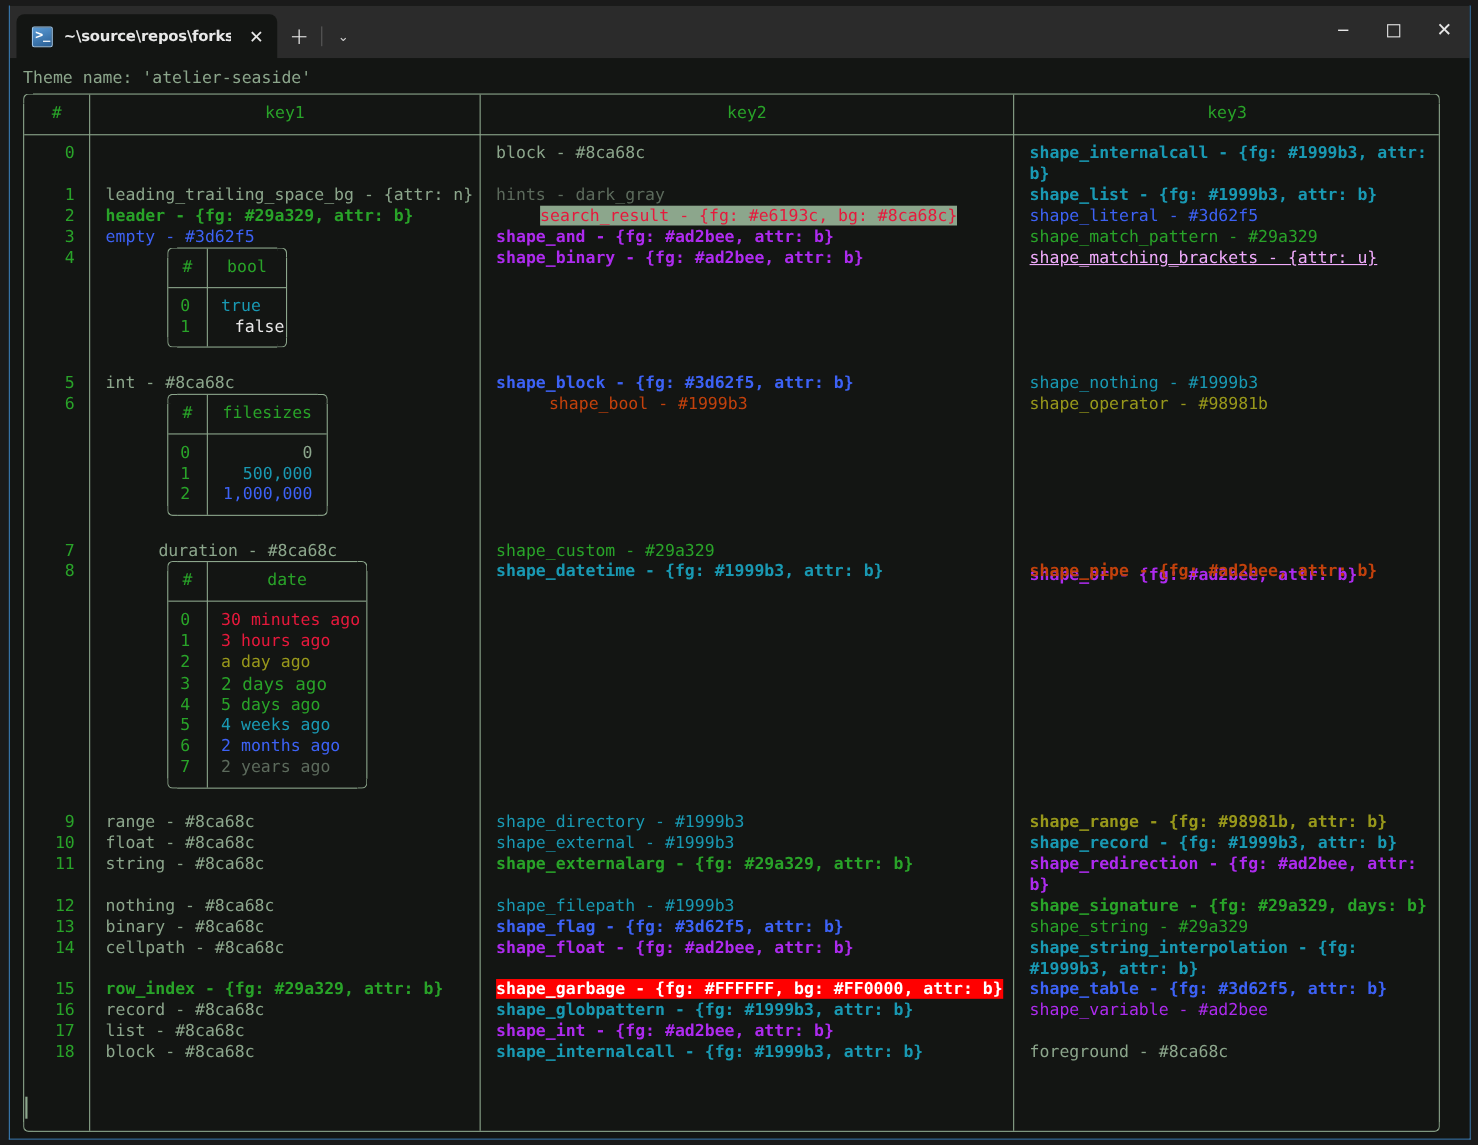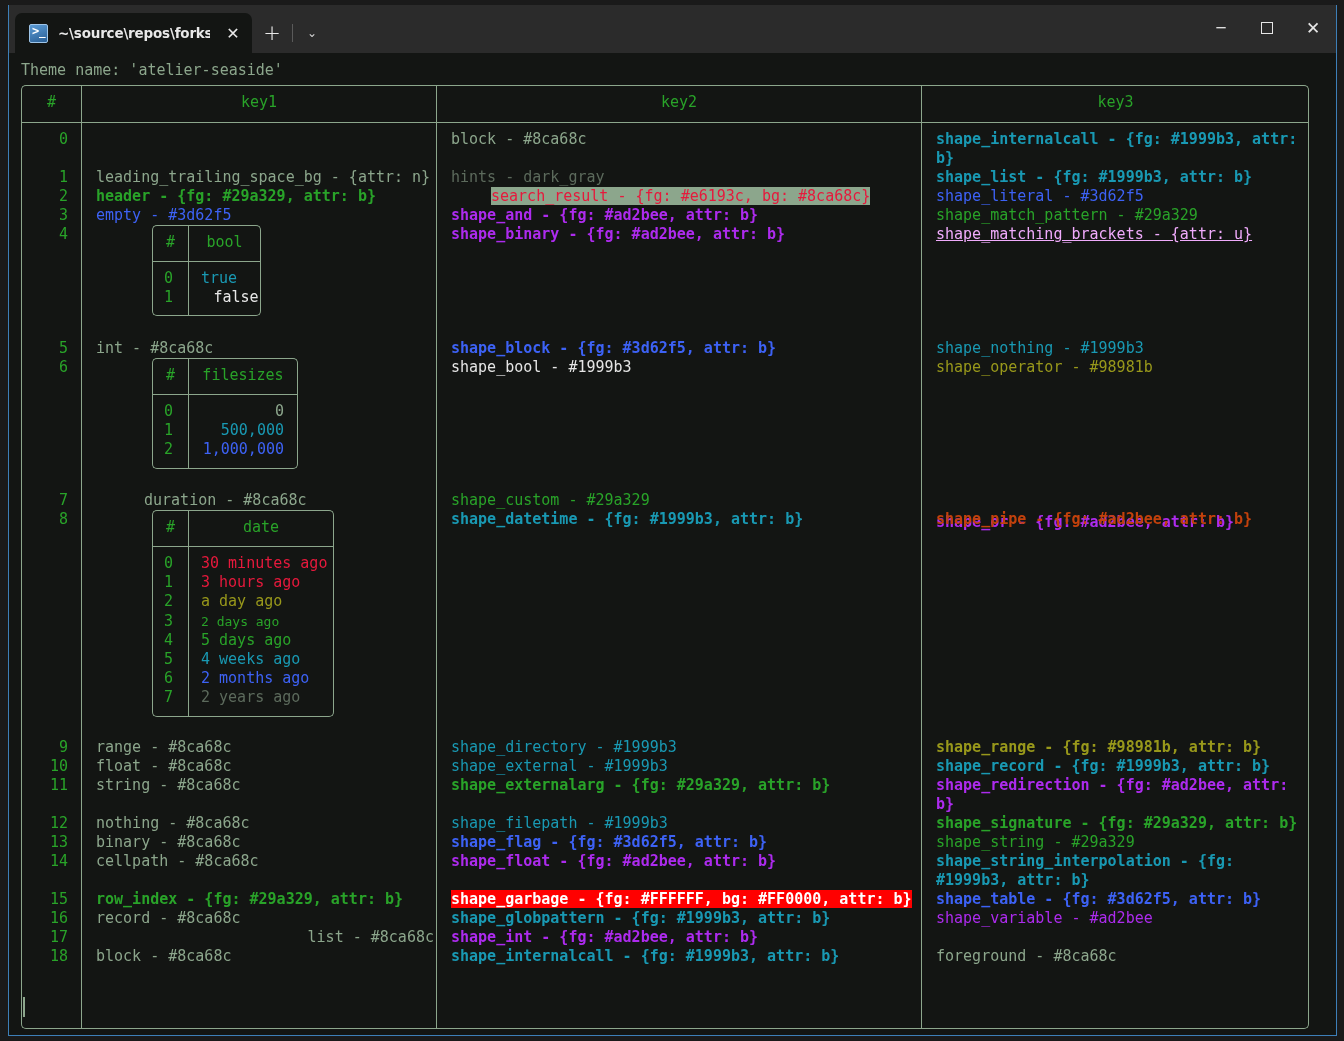--- a/index.html
+++ b/index.html
@@ -240,21 +240,21 @@
           </div>
           <div style="position: absolute; top: 730px; left: 14px; right: 2px;">
             <div class="line"><span style="color: rgb(140, 166, 140);">cellpath - #8ca68c</span></div>
           </div>
           <div style="position: absolute; top: 768px; left: 14px; right: 2px;">
             <div class="line"><span style="color: rgb(41, 163, 41); font-weight: bold;">row_index - {fg: #29a329, attr: b}</span></div>
           </div>
           <div style="position: absolute; top: 787px; left: 14px; right: 2px;">
             <div class="line"><span style="color: rgb(140, 166, 140);">record - #8ca68c</span></div>
           </div>
-          <div style="position: absolute; top: 806px; left: 14px; right: 2px; text-align: right;">
+          <div style="position: absolute; top: 806px; left: 14px; right: 2px;">
             <div class="line"><span style="color: rgb(140, 166, 140);">list - #8ca68c</span></div>
           </div>
           <div style="position: absolute; top: 825px; left: 14px; right: 2px;">
             <div class="line"><span style="color: rgb(140, 166, 140);">block - #8ca68c</span></div>
           </div>
           <div style="position: absolute; left: 70px; top: 103px; width: 109px; height: 92.4px;">
             <div class="corner c-tl" style="left: 0px; top: 0px;"></div>
             <div class="corner c-tr" style="left: 100px; top: 0px;"></div>
             <div class="corner c-bl" style="left: 0px; top: 82.4px;"></div>
             <div class="corner c-br" style="left: 100px; top: 82.4px;"></div>
@@ -304,21 +304,21 @@
             <div class="nborder" style="left: 36px; top: 1px; width: 1px; height: 204.6px;"></div>
             <div style="position: absolute; left: 1px; top: 0px; width: 35px; height: 36px; display: flex; align-items: center; justify-content: center; color: rgb(41, 163, 41); font-size: 15px;">#</div>
             <div style="position: absolute; left: 37px; top: 0px; width: 144px; height: 36px; display: flex; align-items: center; justify-content: center; color: rgb(41, 163, 41); font-size: 15px;">date</div>
             <div style="position: absolute; left: 1px; top: 44px; width: 20px; text-align: right; color: rgb(41, 163, 41); font-size: 15px; line-height: 19.2px;">0</div>
             <div style="position: absolute; left: 49px; top: 44px; width: 119px; text-align: left; font-size: 15px; line-height: 19.2px; white-space: pre; color: rgb(230, 25, 60);">30 minutes ago</div>
             <div style="position: absolute; left: 1px; top: 63.2px; width: 20px; text-align: right; color: rgb(41, 163, 41); font-size: 15px; line-height: 19.2px;">1</div>
             <div style="position: absolute; left: 49px; top: 63.2px; width: 119px; text-align: left; font-size: 15px; line-height: 19.2px; white-space: pre; color: rgb(230, 25, 60);">3 hours ago</div>
             <div style="position: absolute; left: 1px; top: 82.4px; width: 20px; text-align: right; color: rgb(41, 163, 41); font-size: 15px; line-height: 19.2px;">2</div>
             <div style="position: absolute; left: 49px; top: 82.4px; width: 119px; text-align: left; font-size: 15px; line-height: 19.2px; white-space: pre; color: rgb(152, 152, 27);">a day ago</div>
             <div style="position: absolute; left: 1px; top: 101.6px; width: 20px; text-align: right; color: rgb(41, 163, 41); font-size: 15px; line-height: 19.2px;">3</div>
-            <div style="position: absolute; left: 49px; top: 101.6px; width: 119px; text-align: left; font-size: 13px; line-height: 19.2px; white-space: pre; color: rgb(41, 163, 41);">2 days ago</div>
+            <div style="position: absolute; left: 49px; top: 101.6px; width: 119px; text-align: left; font-size: 16px; line-height: 19.2px; white-space: pre; color: rgb(41, 163, 41);">2 days ago</div>
             <div style="position: absolute; left: 1px; top: 120.8px; width: 20px; text-align: right; color: rgb(41, 163, 41); font-size: 15px; line-height: 19.2px;">4</div>
             <div style="position: absolute; left: 49px; top: 120.8px; width: 119px; text-align: left; font-size: 15px; line-height: 19.2px; white-space: pre; color: rgb(41, 163, 41);">5 days ago</div>
             <div style="position: absolute; left: 1px; top: 140px; width: 20px; text-align: right; color: rgb(41, 163, 41); font-size: 15px; line-height: 19.2px;">5</div>
             <div style="position: absolute; left: 49px; top: 140px; width: 119px; text-align: left; font-size: 15px; line-height: 19.2px; white-space: pre; color: rgb(25, 153, 179);">4 weeks ago</div>
             <div style="position: absolute; left: 1px; top: 159.2px; width: 20px; text-align: right; color: rgb(41, 163, 41); font-size: 15px; line-height: 19.2px;">6</div>
             <div style="position: absolute; left: 49px; top: 159.2px; width: 119px; text-align: left; font-size: 15px; line-height: 19.2px; white-space: pre; color: rgb(61, 98, 245);">2 months ago</div>
             <div style="position: absolute; left: 1px; top: 178.4px; width: 20px; text-align: right; color: rgb(41, 163, 41); font-size: 15px; line-height: 19.2px;">7</div>
             <div style="position: absolute; left: 49px; top: 178.4px; width: 119px; text-align: left; font-size: 15px; line-height: 19.2px; white-space: pre; color: rgb(92, 106, 92);">2 years ago</div>
           </div>
         </div>
@@ -335,21 +335,21 @@
           <div style="position: absolute; top: 84px; left: 14px; right: 2px;">
             <div class="line"><span style="color: rgb(173, 43, 238); font-weight: bold;">shape_and - {fg: #ad2bee, attr: b}</span></div>
           </div>
           <div style="position: absolute; top: 103px; left: 14px; right: 2px;">
             <div class="line"><span style="color: rgb(173, 43, 238); font-weight: bold;">shape_binary - {fg: #ad2bee, attr: b}</span></div>
           </div>
           <div style="position: absolute; top: 217px; left: 14px; right: 2px;">
             <div class="line"><span style="color: rgb(61, 98, 245); font-weight: bold;">shape_block - {fg: #3d62f5, attr: b}</span></div>
           </div>
           <div style="position: absolute; top: 236px; left: 14px; right: 2px;">
-            <div class="line"><span style="color: #e5e5e5;">shape_bool - #1999b3</span></div>
+            <div class="line"><span style="color: #c2410c; margin-left: 48px;">shape_bool - #1999b3</span></div>
           </div>
           <div style="position: absolute; top: 369px; left: 14px; right: 2px;">
             <div class="line"><span style="color: rgb(41, 163, 41);">shape_custom - #29a329</span></div>
           </div>
           <div style="position: absolute; top: 388px; left: 14px; right: 2px;">
             <div class="line"><span style="color: rgb(25, 153, 179); font-weight: bold;">shape_datetime - {fg: #1999b3, attr: b}</span></div>
           </div>
           <div style="position: absolute; top: 616px; left: 14px; right: 2px;">
             <div class="line"><span style="color: rgb(25, 153, 179);">shape_directory - #1999b3</span></div>
           </div>
@@ -414,21 +414,21 @@
             <div class="line"><span style="color: rgb(152, 152, 27); font-weight: bold;">shape_range - {fg: #98981b, attr: b}</span></div>
           </div>
           <div style="position: absolute; top: 635px; left: 14px; right: 2px;">
             <div class="line"><span style="color: rgb(25, 153, 179); font-weight: bold;">shape_record - {fg: #1999b3, attr: b}</span></div>
           </div>
           <div style="position: absolute; top: 654px; left: 14px; right: 2px;">
             <div class="line"><span style="color: rgb(173, 43, 238); font-weight: bold;">shape_redirection - {fg: #ad2bee, attr:</span></div>
             <div class="line"><span style="color: rgb(173, 43, 238); font-weight: bold;">b}</span></div>
           </div>
           <div style="position: absolute; top: 692px; left: 14px; right: 2px;">
-            <div class="line"><span style="color: rgb(41, 163, 41); font-weight: bold;">shape_signature - {fg: #29a329, attr: b}</span></div>
+            <div class="line"><span style="color: rgb(41, 163, 41); font-weight: bold;">shape_signature - {fg: #29a329, days: b}</span></div>
           </div>
           <div style="position: absolute; top: 711px; left: 14px; right: 2px;">
             <div class="line"><span style="color: rgb(41, 163, 41);">shape_string - #29a329</span></div>
           </div>
           <div style="position: absolute; top: 730px; left: 14px; right: 2px;">
             <div class="line"><span style="color: rgb(25, 153, 179); font-weight: bold;">shape_string_interpolation - {fg:</span></div>
             <div class="line"><span style="color: rgb(25, 153, 179); font-weight: bold;">#1999b3, attr: b}</span></div>
           </div>
           <div style="position: absolute; top: 768px; left: 14px; right: 2px;">
             <div class="line"><span style="color: rgb(61, 98, 245); font-weight: bold;">shape_table - {fg: #3d62f5, attr: b}</span></div>

